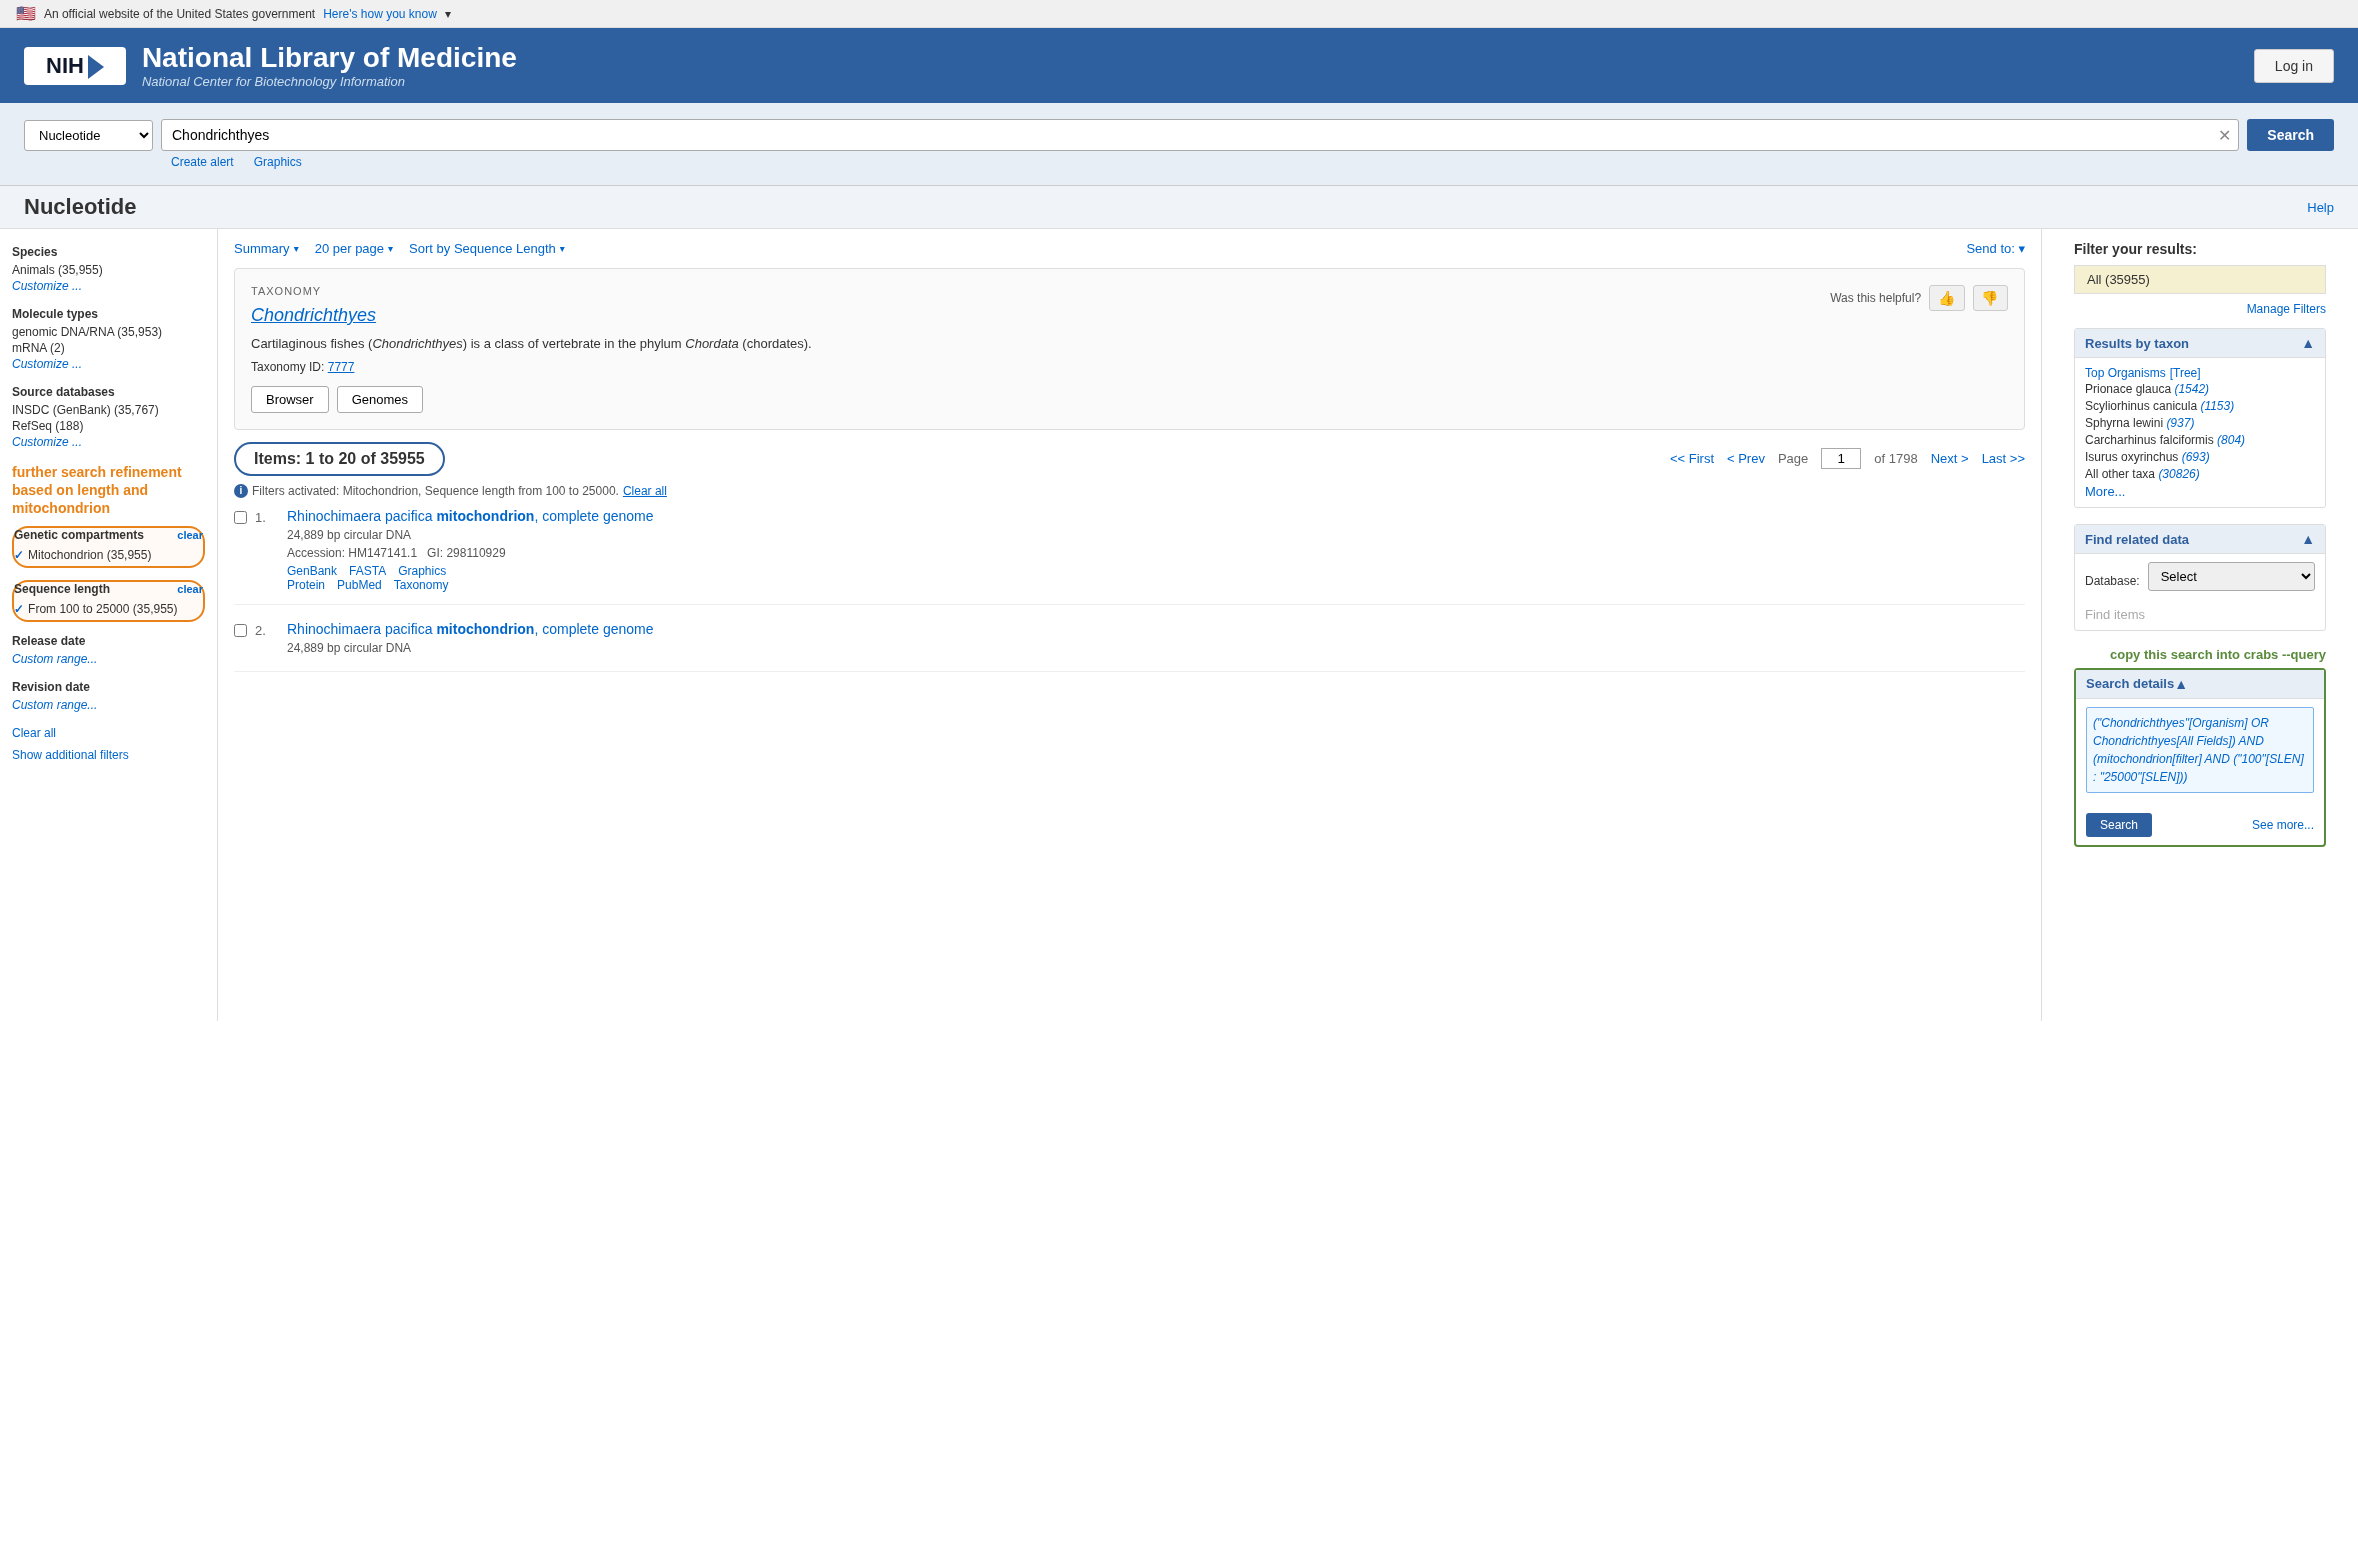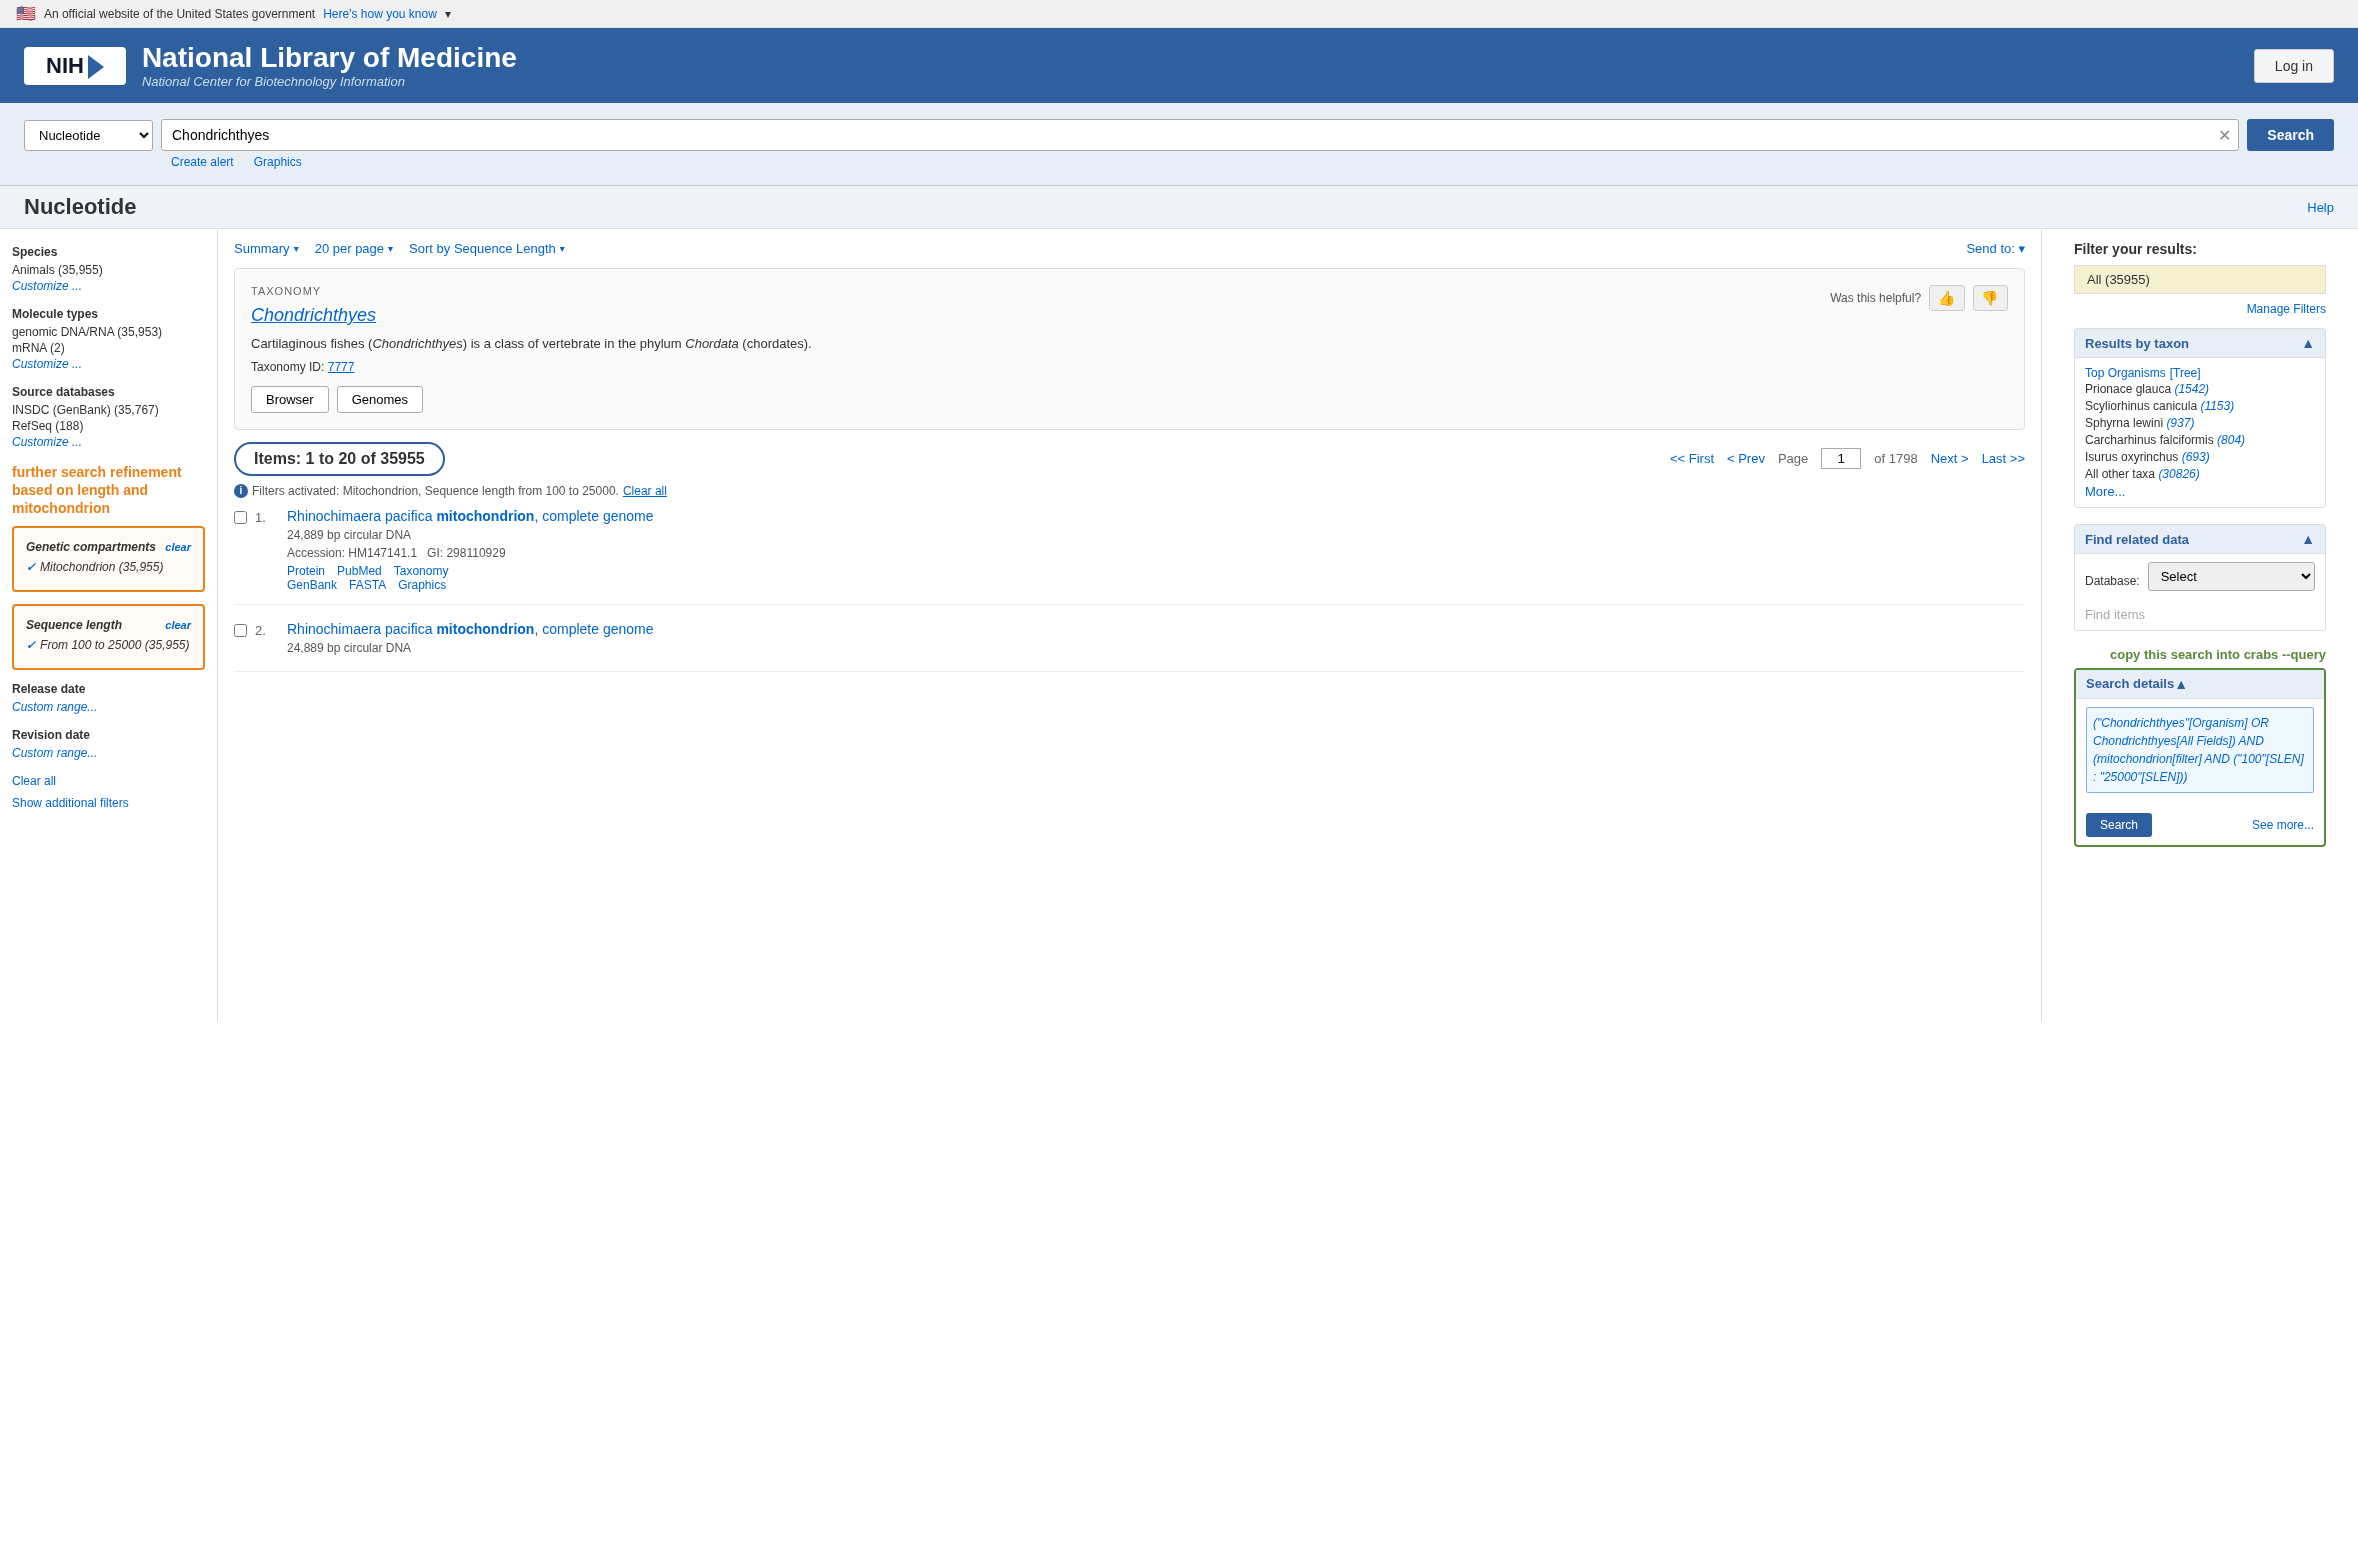--- a/index.html
+++ b/index.html
@@ -149,25 +149,24 @@
       font-size: 12px;
       color: #333;
     }
     .sidebar-item { margin-bottom: 2px; color: #333; }
     .sidebar-item a { color: #0066cc; text-decoration: none; font-style: italic; }
     .sidebar-section { margin-bottom: 14px; }
     .clear-link { color: #0066cc; text-decoration: none; font-size: 11px; float: right; }
 
     .filter-box {
       border: 2px solid #e8831a;
-      border-radius: 4px;
-      padding: 12px;
+      border-radius: 16px;
+      padding: 0;
       margin-bottom: 12px;
       background: #fffaf5;
-      font-style: italic;
     }
     .filter-box-title {
       font-weight: bold;
       font-size: 12px;
       display: flex;
       justify-content: space-between;
       align-items: center;
       margin-bottom: 6px;
     }
     .filter-item { display: flex; align-items: center; gap: 4px; margin-bottom: 4px; font-size: 12px; }
@@ -607,28 +606,28 @@
       <div class="result-row">
         <input type="checkbox" class="result-check" style="">
         <span class="result-num">1.</span>
         <div class="result-body">
           <div class="result-title">
             <a href="#">Rhinochimaera pacifica <strong>mitochondrion</strong>, complete genome</a>
           </div>
           <div class="result-meta">24,889 bp circular DNA</div>
           <div class="result-accession">Accession: HM147141.1&nbsp;&nbsp; GI: 298110929</div>
           <div class="result-links">
+            <a href="#">GenBank</a>
+            <a href="#">FASTA</a>
+            <a href="#">Graphics</a>
+          </div>
+          <div class="result-links">
             <a href="#">Protein</a>
             <a href="#">PubMed</a>
             <a href="#">Taxonomy</a>
-          </div>
-          <div class="result-links">
-            <a href="#">GenBank</a>
-            <a href="#">FASTA</a>
-            <a href="#">Graphics</a>
           </div>
         </div>
       </div>
     </div>
 
     <div class="result-item">
       <div class="result-row">
         <input type="checkbox" class="result-check" style="">
         <span class="result-num">2.</span>
         <div class="result-body">

